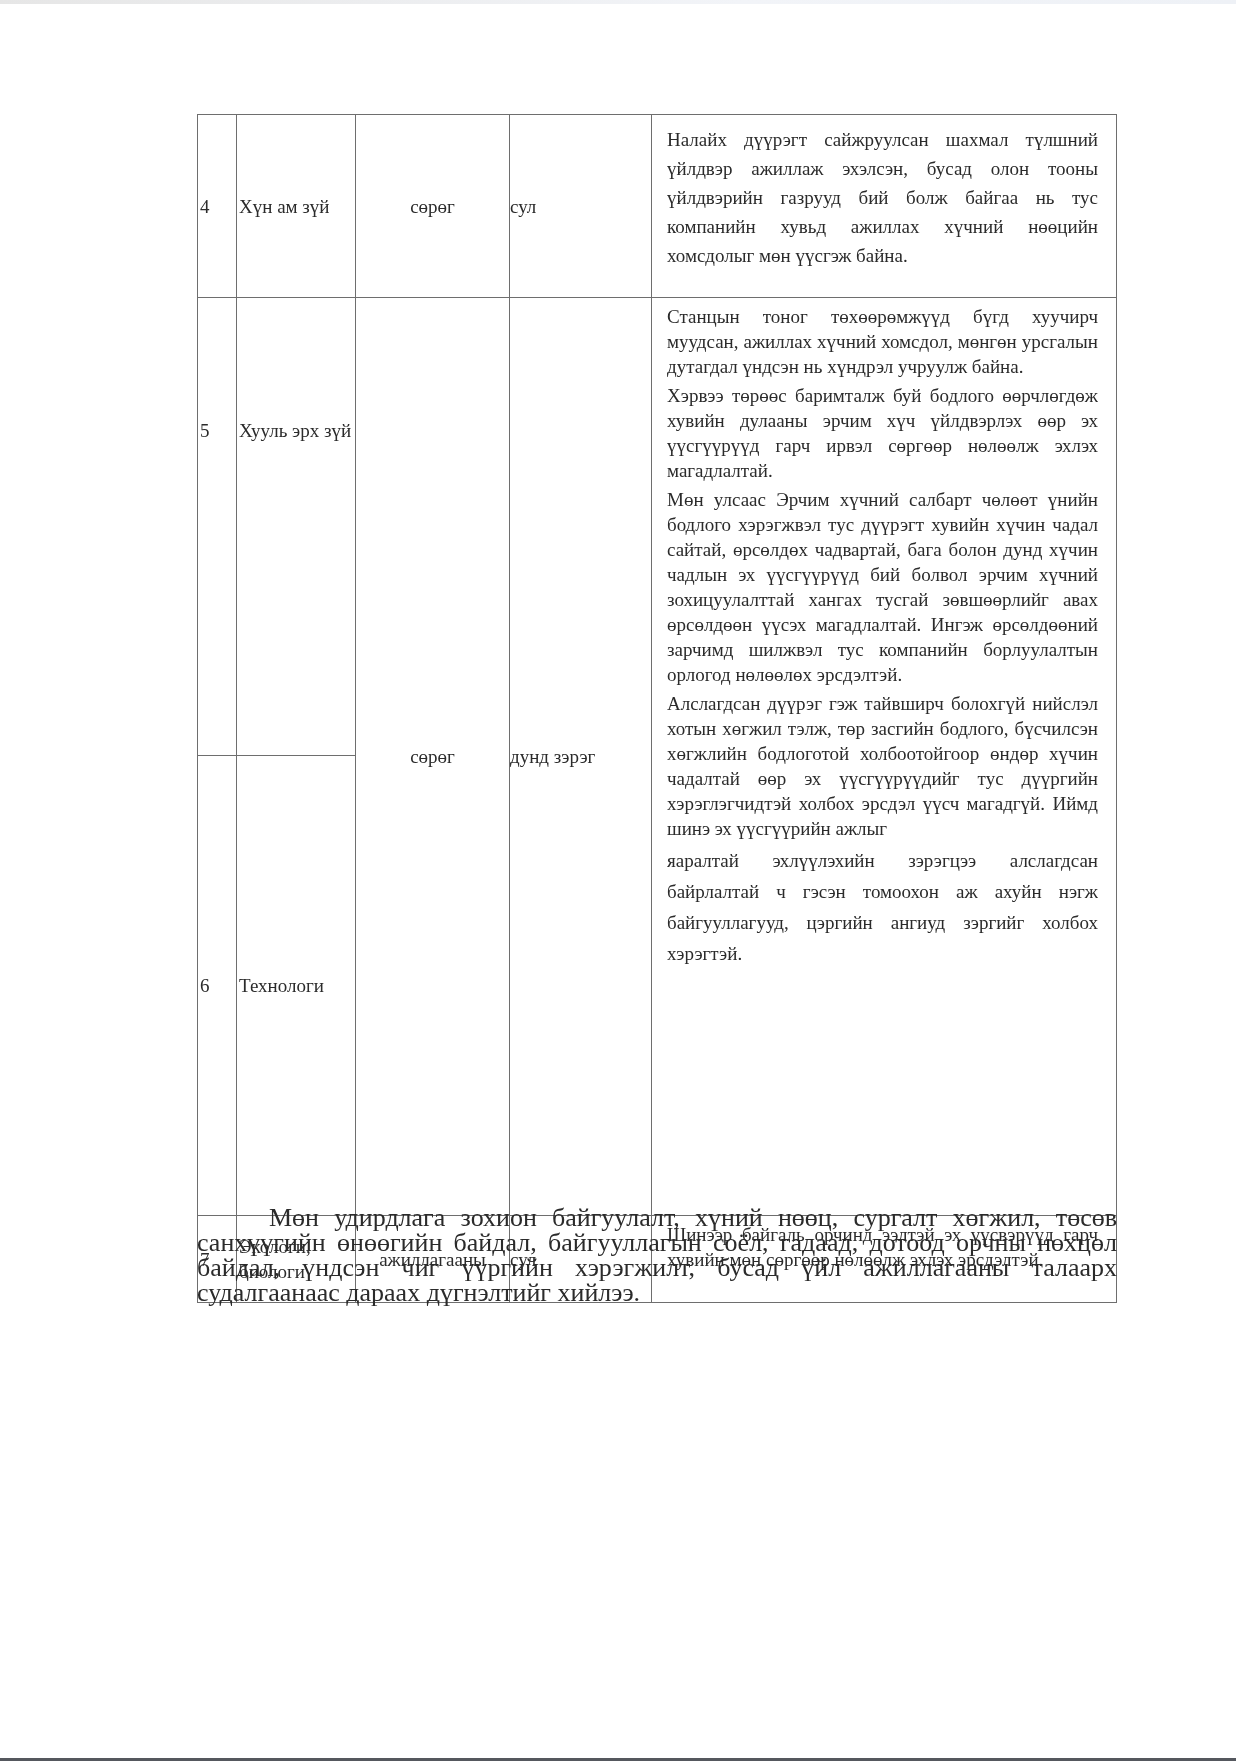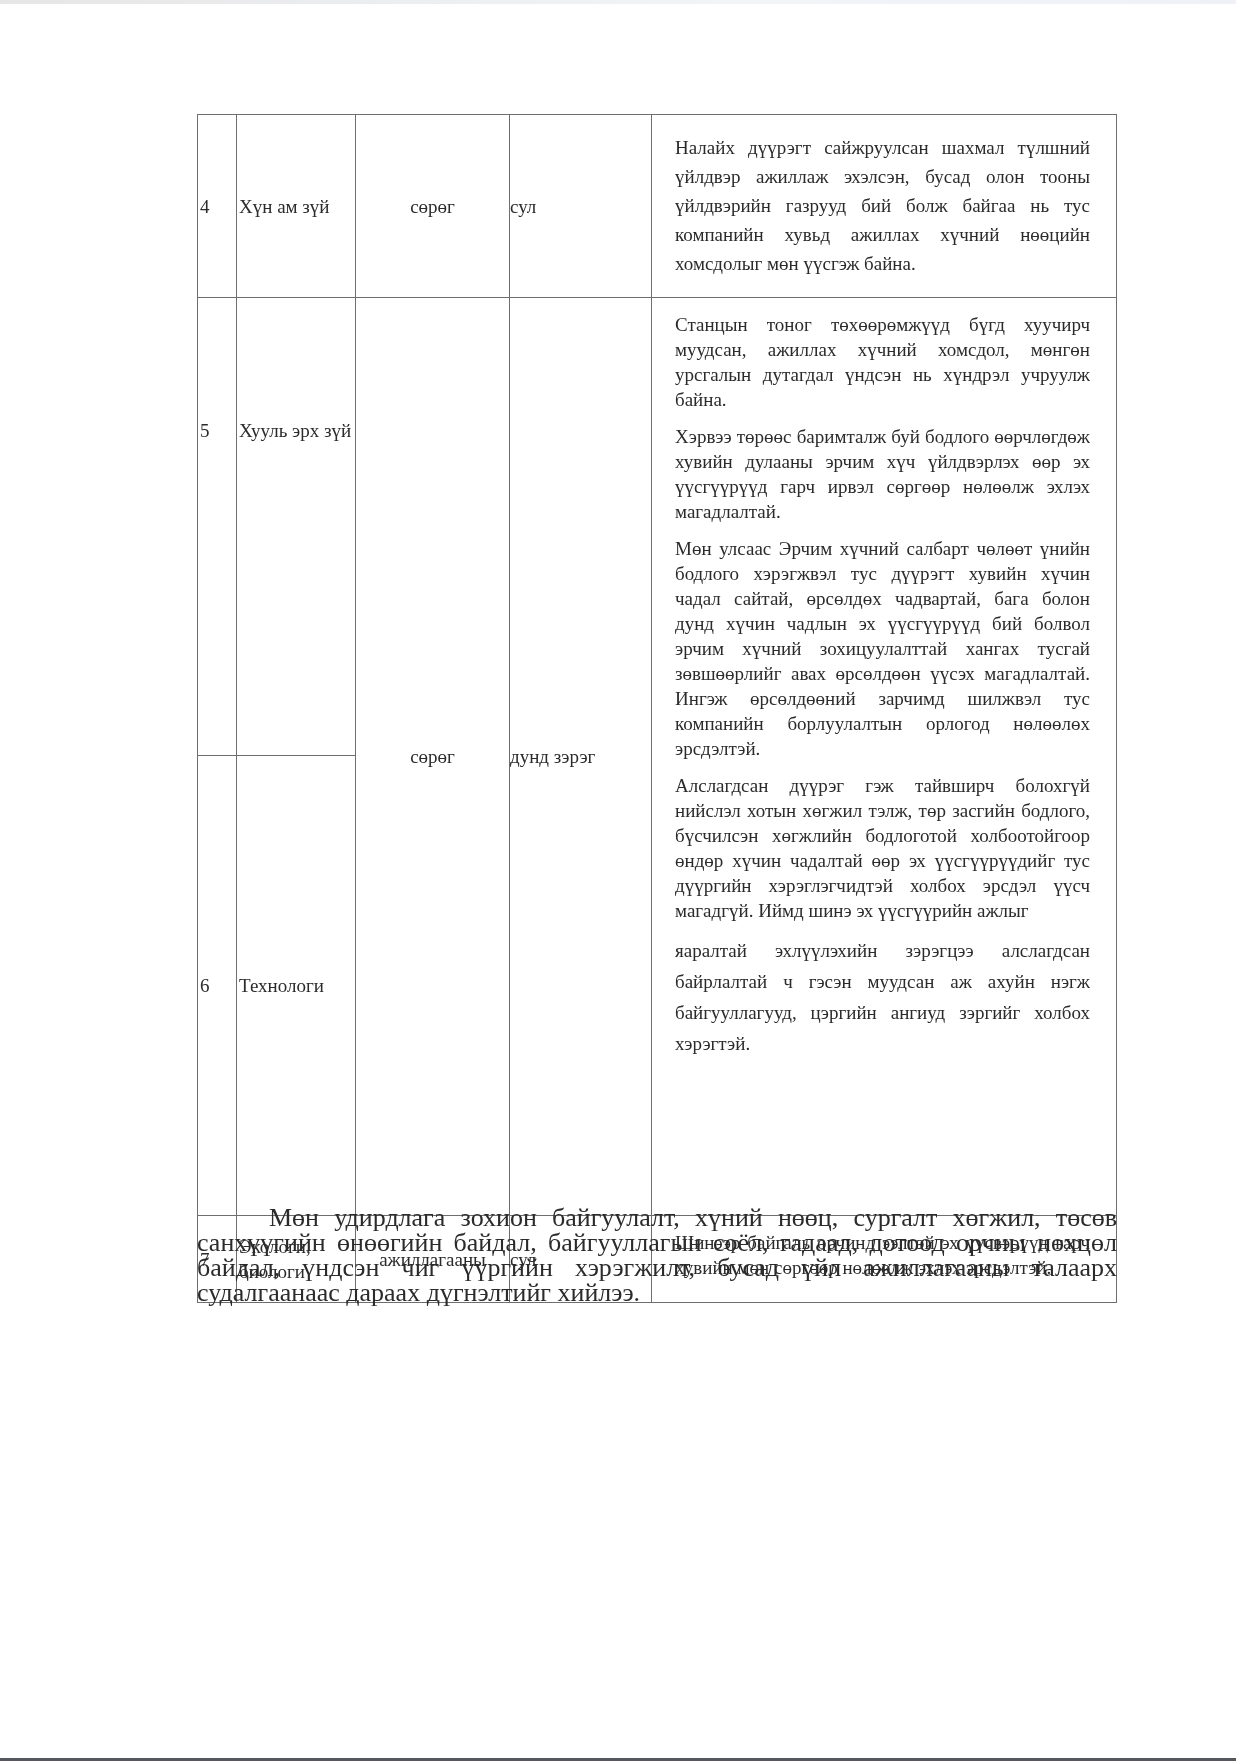--- a/index.html
+++ b/index.html
@@ -54,21 +54,21 @@
     .row4 td { height: 178px; }
     .row5 td.left { height: 337px; }
     .row6 td.left { height: 459px; }
     .row7 td { height: 82px; }
     .factor-5 {
       vertical-align: top !important;
       padding-top: 120px !important;
       text-align: justify;
       text-align-last: left;
     }
-    .desc-para { margin: 12px; }
+    .desc-para { margin: 4px; }
     .desc-loose { line-height: 31px; }
     .conclusion {
       position: absolute;
       left: 197px;
       top: 1205px;
       width: 920px;
       margin: 0;
       font-size: 26px;
       line-height: 25px;
       text-align: justify;
@@ -95,21 +95,21 @@
   <tr class="row5">
     <td class="c-num left" style="vertical-align:top; padding-top:120px;">5</td>
     <td class="c-factor left factor-5">Хууль эрх зүй</td>
     <td class="c-impact" rowspan="2">сөрөг</td>
     <td class="c-level" rowspan="2">дунд зэрэг</td>
     <td class="c-desc" rowspan="2">
       <p class="desc-para">Станцын тоног төхөөрөмжүүд бүгд хуучирч муудсан, ажиллах хүчний хомсдол, мөнгөн урсгалын дутагдал үндсэн нь хүндрэл учруулж байна.</p>
       <p class="desc-para">Хэрвээ төрөөс баримталж буй бодлого өөрчлөгдөж хувийн дулааны эрчим хүч үйлдвэрлэх өөр эх үүсгүүрүүд гарч ирвэл сөргөөр нөлөөлж эхлэх магадлалтай.</p>
       <p class="desc-para">Мөн улсаас Эрчим хүчний салбарт чөлөөт үнийн бодлого хэрэгжвэл тус дүүрэгт хувийн хүчин чадал сайтай, өрсөлдөх чадвартай, бага болон дунд хүчин чадлын эх үүсгүүрүүд бий болвол эрчим хүчний зохицуулалттай хангах тусгай зөвшөөрлийг авах өрсөлдөөн үүсэх магадлалтай. Ингэж өрсөлдөөний зарчимд шилжвэл тус компанийн борлуулалтын орлогод нөлөөлөх эрсдэлтэй.</p>
       <p class="desc-para">Алслагдсан дүүрэг гэж тайвширч болохгүй нийслэл хотын хөгжил тэлж, төр засгийн бодлого, бүсчилсэн хөгжлийн бодлоготой холбоотойгоор өндөр хүчин чадалтай өөр эх үүсгүүрүүдийг тус дүүргийн хэрэглэгчидтэй холбох эрсдэл үүсч магадгүй. Иймд шинэ эх үүсгүүрийн ажлыг</p>
-      <p class="desc-para desc-loose">яаралтай эхлүүлэхийн зэрэгцээ алслагдсан байрлалтай ч гэсэн муудсан аж ахуйн нэгж байгууллагууд, цэргийн ангиуд зэргийг холбох хэрэгтэй.</p>
+      <p class="desc-para desc-loose">яаралтай эхлүүлэхийн зэрэгцээ алслагдсан байрлалтай ч гэсэн томоохон аж ахуйн нэгж байгууллагууд, цэргийн ангиуд зэргийг холбох хэрэгтэй.</p>
     </td>
   </tr>
   <tr class="row6">
     <td class="c-num left">6</td>
     <td class="c-factor left">Технологи</td>
   </tr>
   <tr class="row7">
     <td class="c-num">7</td>
     <td class="c-factor">Экологи, биологи</td>
     <td class="c-impact">ажиллагааны</td>

